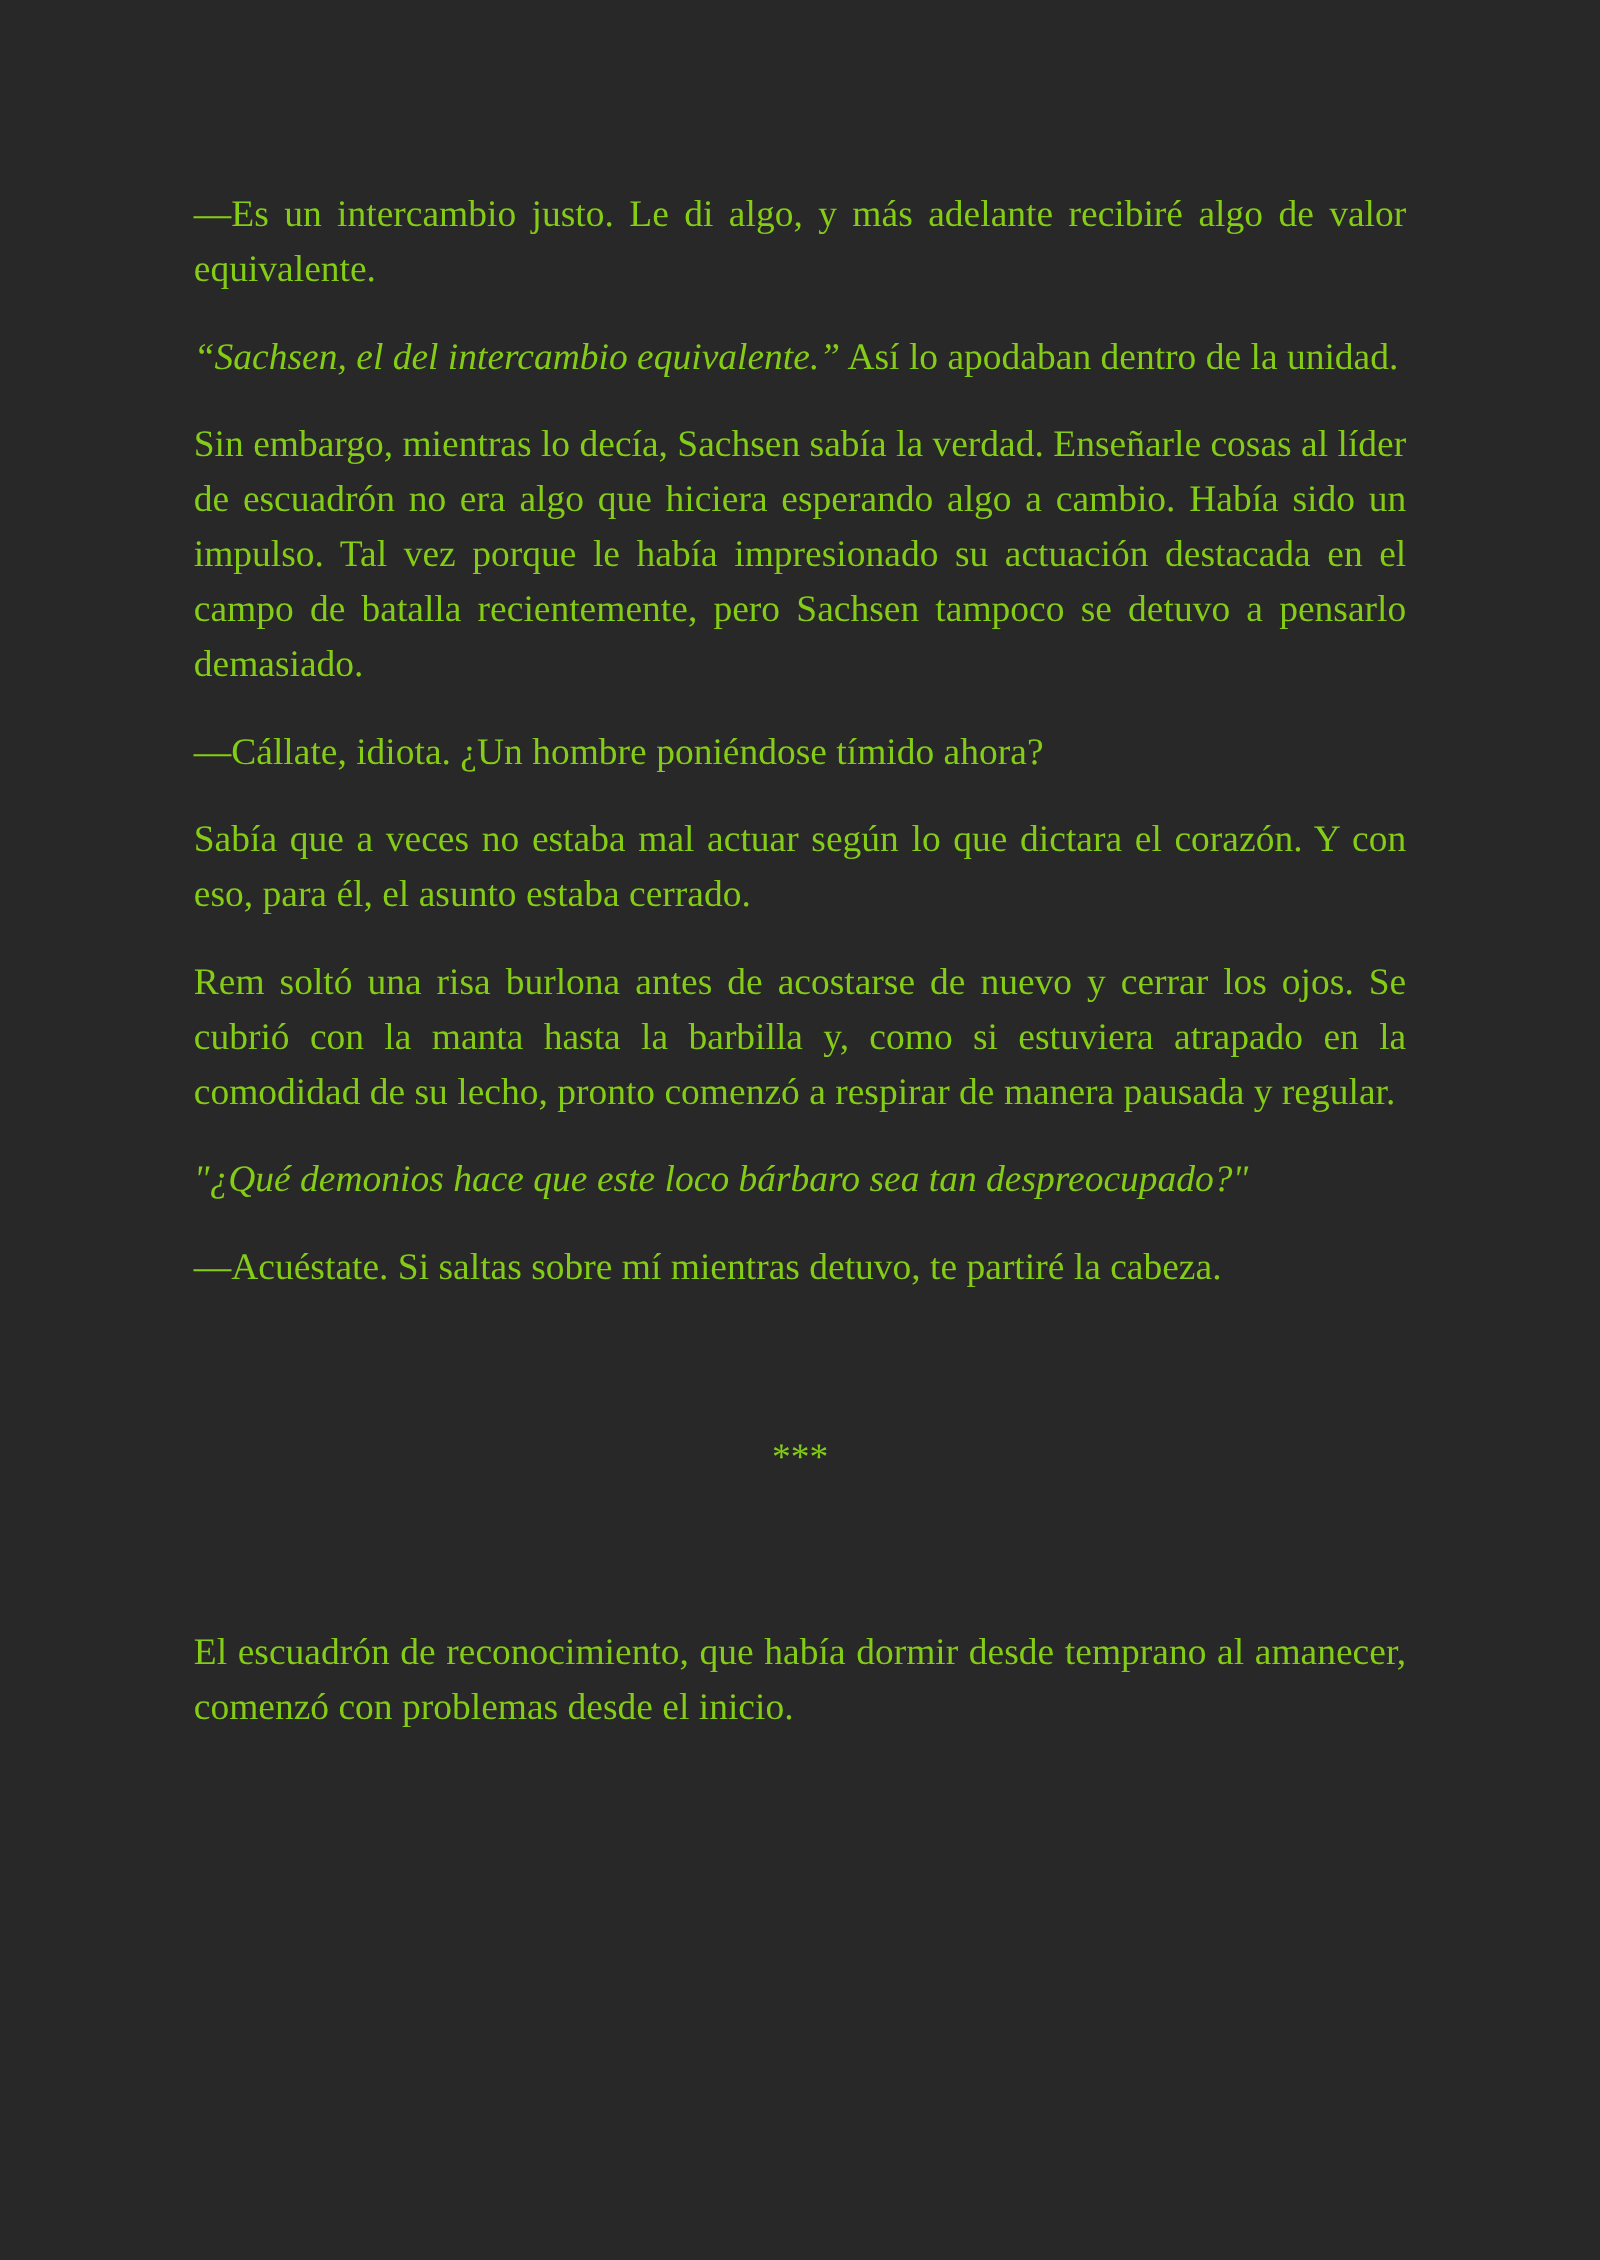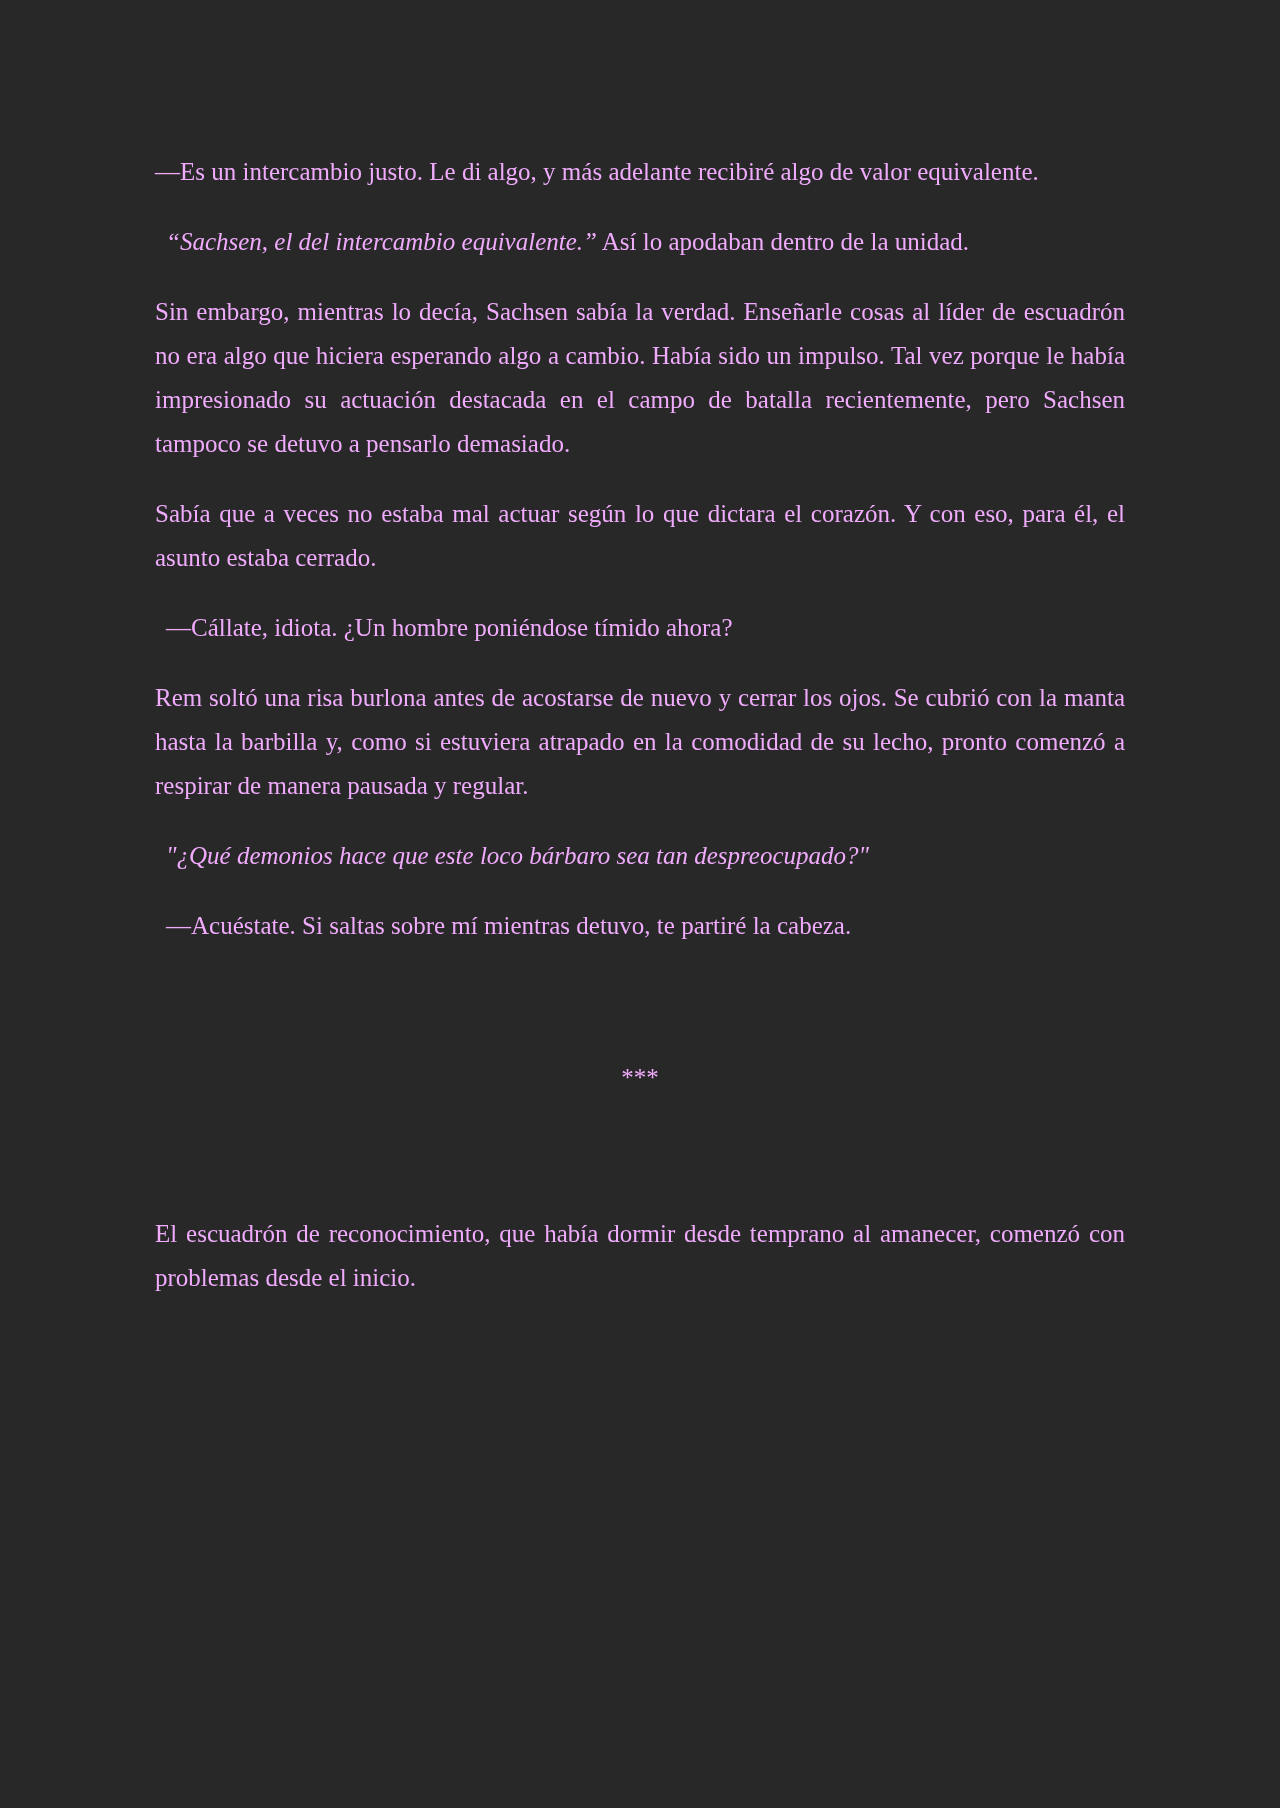--- a/index.html
+++ b/index.html
@@ -8,46 +8,46 @@
       background: #282828;
     }
     body {
       width: 1280px;
       height: 1808px;
       overflow: hidden;
     }
     .page {
       position: relative;
       padding: 150px 155px 0 155px;
-      color: #f0abfc;
+      color: #84cc16;
       font-family: "Liberation Serif", "DejaVu Serif", serif;
-      font-size: 25px;
+      font-size: 30px;
       line-height: 44px;
     }
     .para {
       margin: 0 0 26px 0;
       text-align: justify;
     }
-    .para.left { text-align: left; margin-left: 11px; }
+    .para.left { text-align: left; }
     .it { font-style: italic; }
     .sep {
       text-align: center;
       margin: 108px 0 112px 0;
       line-height: 44px;
     }
   </style>
 </head>
 <body>
 
 <div class="page">
   <p class="para"><span>—Es un intercambio justo. Le di algo, y más adelante recibiré algo de valor equivalente.</span></p>
   <p class="para left"><span class="it">“Sachsen, el del intercambio equivalente.”</span><span> Así lo apodaban dentro de la unidad.</span></p>
   <p class="para"><span>Sin embargo, mientras lo decía, Sachsen sabía la verdad. Enseñarle cosas al líder de escuadrón no era algo que hiciera esperando algo a cambio. Había sido un impulso. Tal vez porque le había impresionado su actuación destacada en el campo de batalla recientemente, pero Sachsen tampoco se detuvo a pensarlo demasiado.</span></p>
+  <p class="para left"><span>—Cállate, idiota. ¿Un hombre poniéndose tímido ahora?</span></p>
   <p class="para"><span>Sabía que a veces no estaba mal actuar según lo que dictara el corazón. Y con eso, para él, el asunto estaba cerrado.</span></p>
-  <p class="para left"><span>—Cállate, idiota. ¿Un hombre poniéndose tímido ahora?</span></p>
   <p class="para"><span>Rem soltó una risa burlona antes de acostarse de nuevo y cerrar los ojos. Se cubrió con la manta hasta la barbilla y, como si estuviera atrapado en la comodidad de su lecho, pronto comenzó a respirar de manera pausada y regular.</span></p>
   <p class="para left"><span class="it">"¿Qué demonios hace que este loco bárbaro sea tan despreocupado?"</span></p>
   <p class="para left"><span>—Acuéstate. Si saltas sobre mí mientras detuvo, te partiré la cabeza.</span></p>
 
   <div class="sep">***</div>
 
   <p class="para"><span>El escuadrón de reconocimiento, que había dormir desde temprano al amanecer, comenzó con problemas desde el inicio.</span></p>
 </div>
 
 </body></html>

